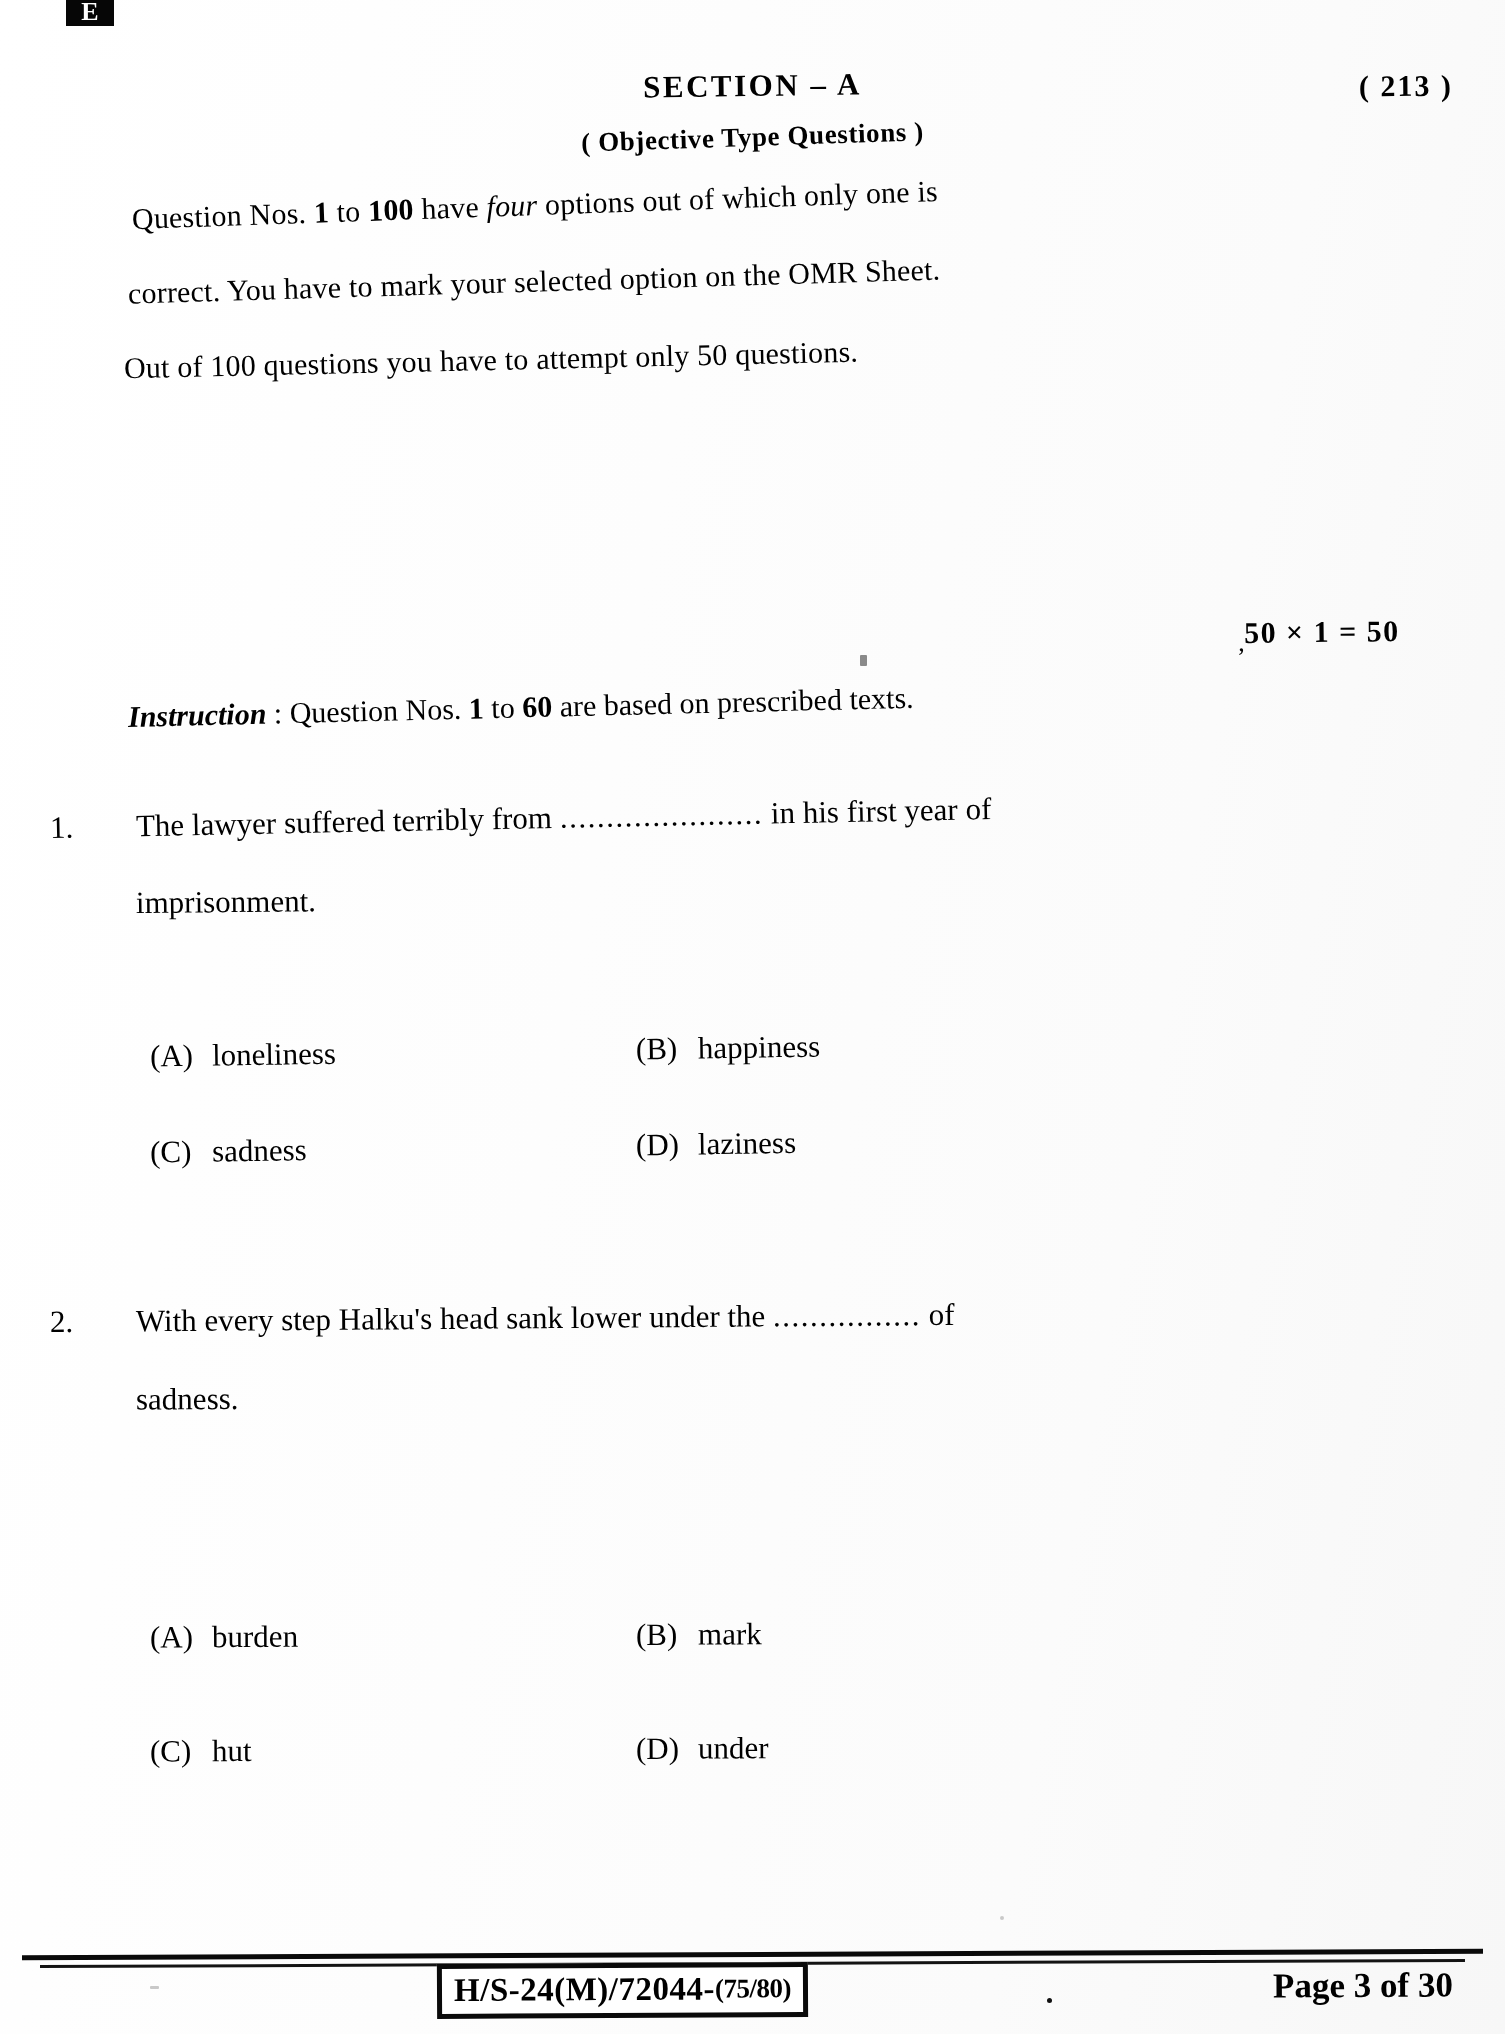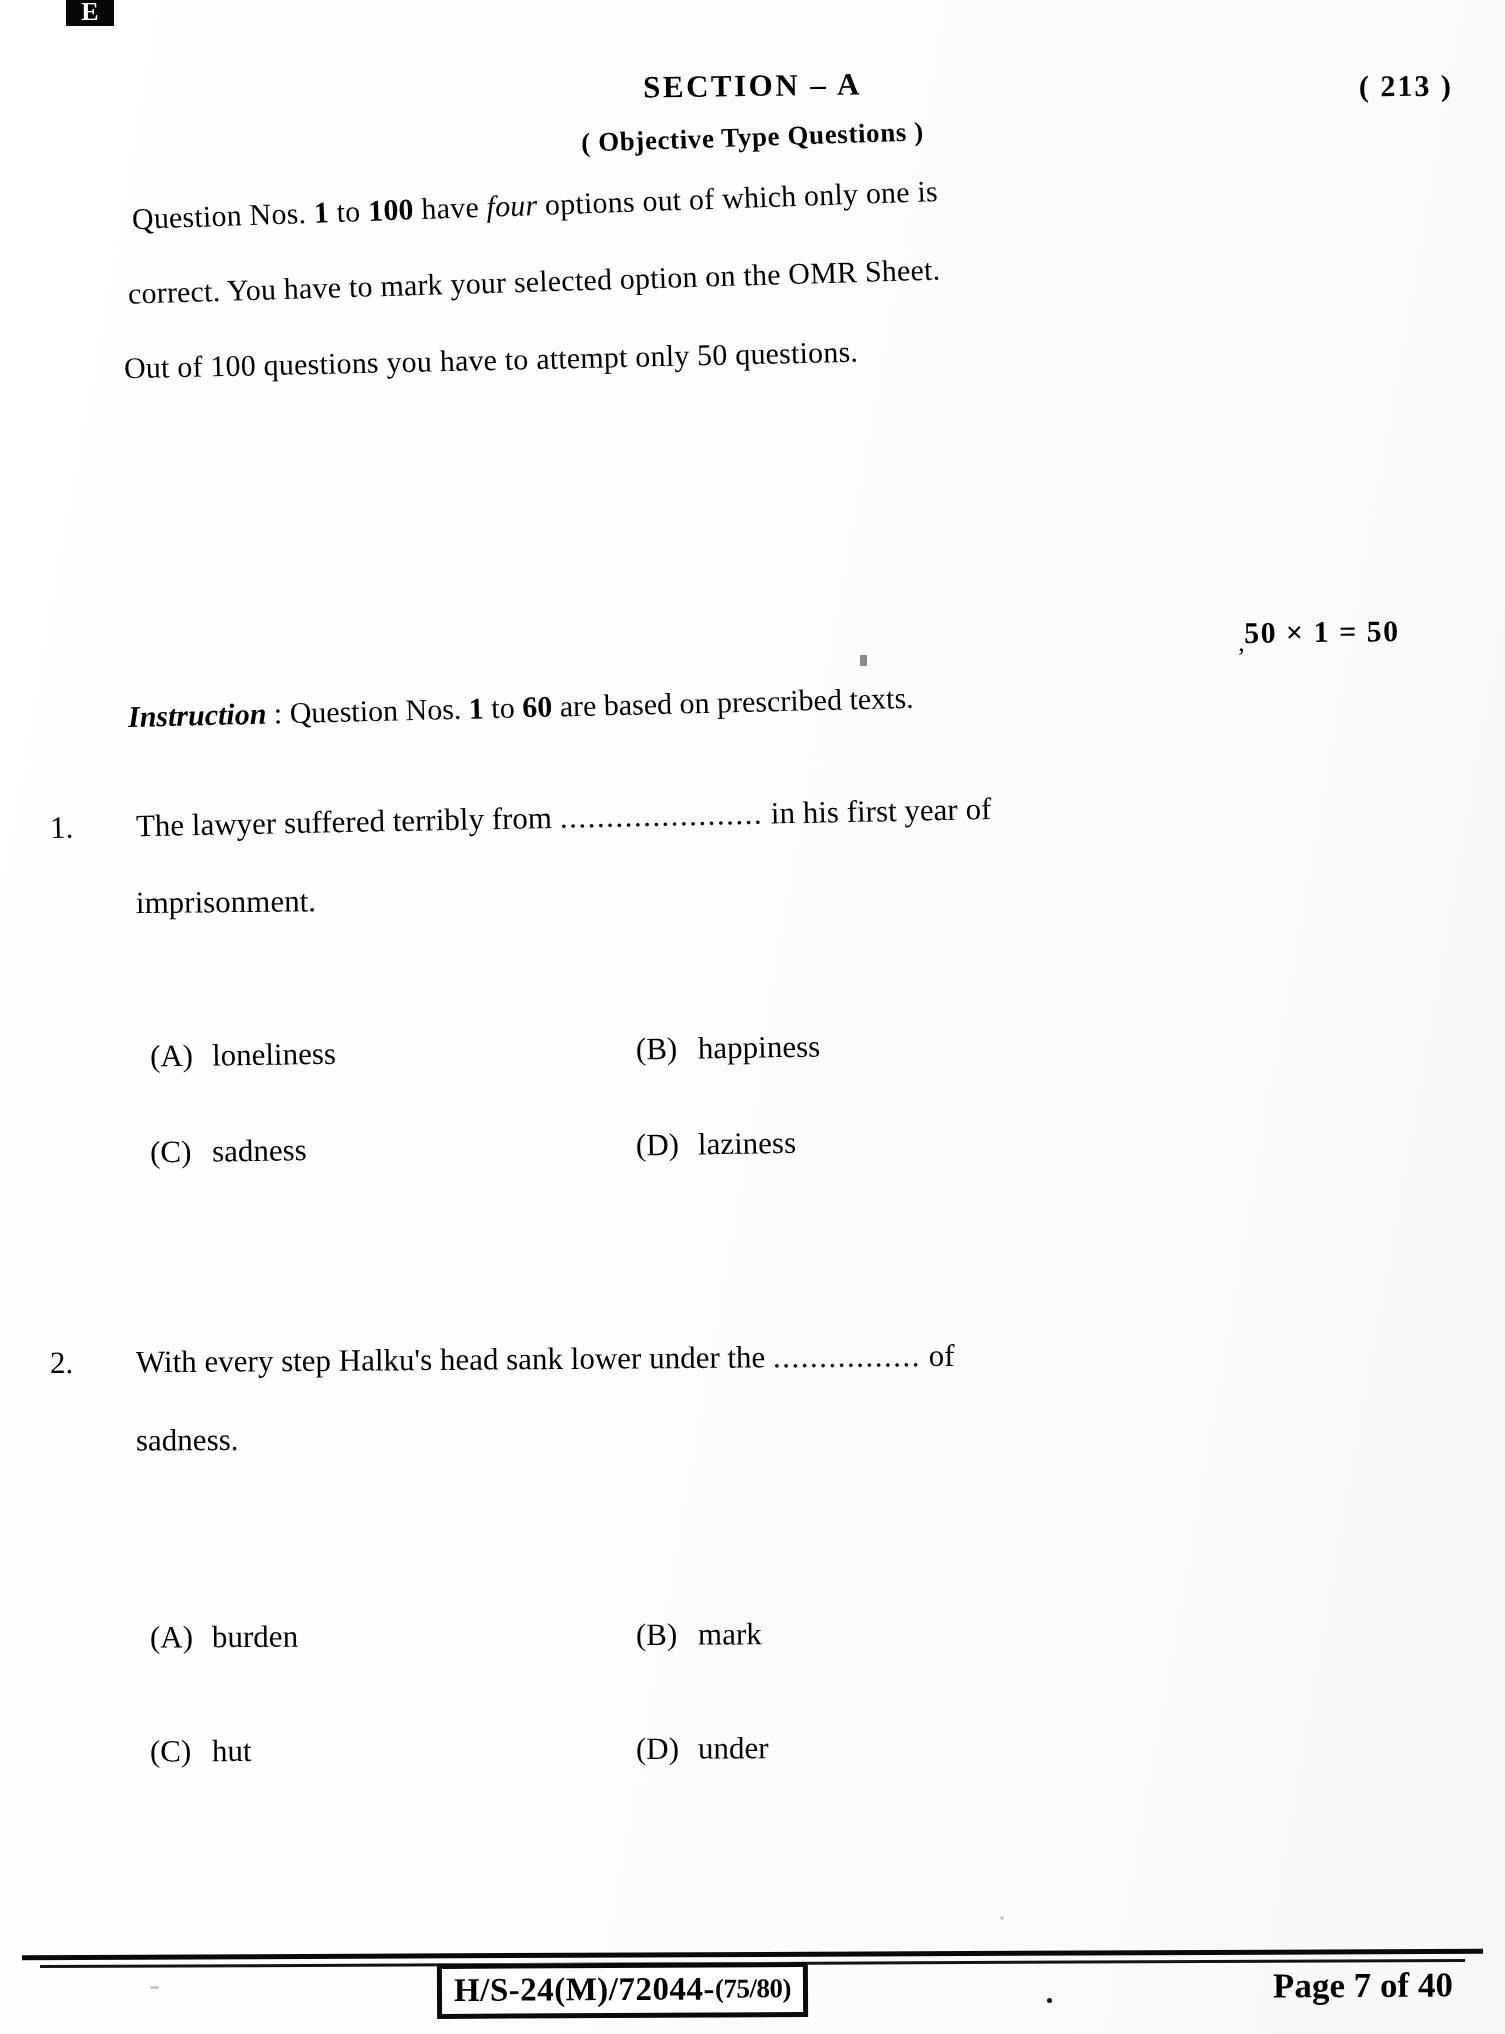--- a/index.html
+++ b/index.html
@@ -299,21 +299,21 @@
           <span class="opt-tag">(C)</span>
           <span class="opt-text">sadness</span>
         </span>
       <span class="opt-cell right">
           <span class="opt-tag">(D)</span>
           <span class="opt-text">laziness</span>
         </span>
     </span>
   </div>
 
-  <div class="question" style="top:1345px;">
+  <div class="question" style="top:1304px;">
     <span class="q-row" style="transform:rotate(-0.45deg);"><span class="q-num">2.</span><span>With every step Halku's head sank lower under the </span><span class="dots">................</span><span> of</span></span>
     <span class="q-row" style="transform:rotate(-0.3deg); margin-top:42px;"><span class="q-indent"></span><span>sadness.</span></span>
   </div>
 
   <div class="options" style="top:1620px;">
     <span class="opt-row" style="transform:rotate(-0.3deg);">
       <span class="opt-cell left">
           <span class="opt-tag">(A)</span>
           <span class="opt-text">burden</span>
         </span>
@@ -334,19 +334,19 @@
     </span>
   </div>
 
   <div class="footer-rule"></div>
   <div class="footer-rule second"></div>
 
   <div class="footer-code"><span>H/S-24(M)/72044-</span><span class="sub">(75/80)</span></div>
 
   <div class="footer-dot"></div>
 
-  <div class="footer-page">Page 7 of 40</div>
+  <div class="footer-page">Page 3 of 30</div>
 
   <div class="speckle" style="left:860px; top:655px; width:7px; height:11px; background:#8a8a8a; border-radius:1px;"></div>
   <div class="speckle" style="left:1000px; top:1916px; width:4px; height:4px;"></div>
   <div class="speckle" style="left:150px; top:1986px; width:9px; height:3px; border-radius:1px;"></div>
 
 </div>
 
 </body></html>

